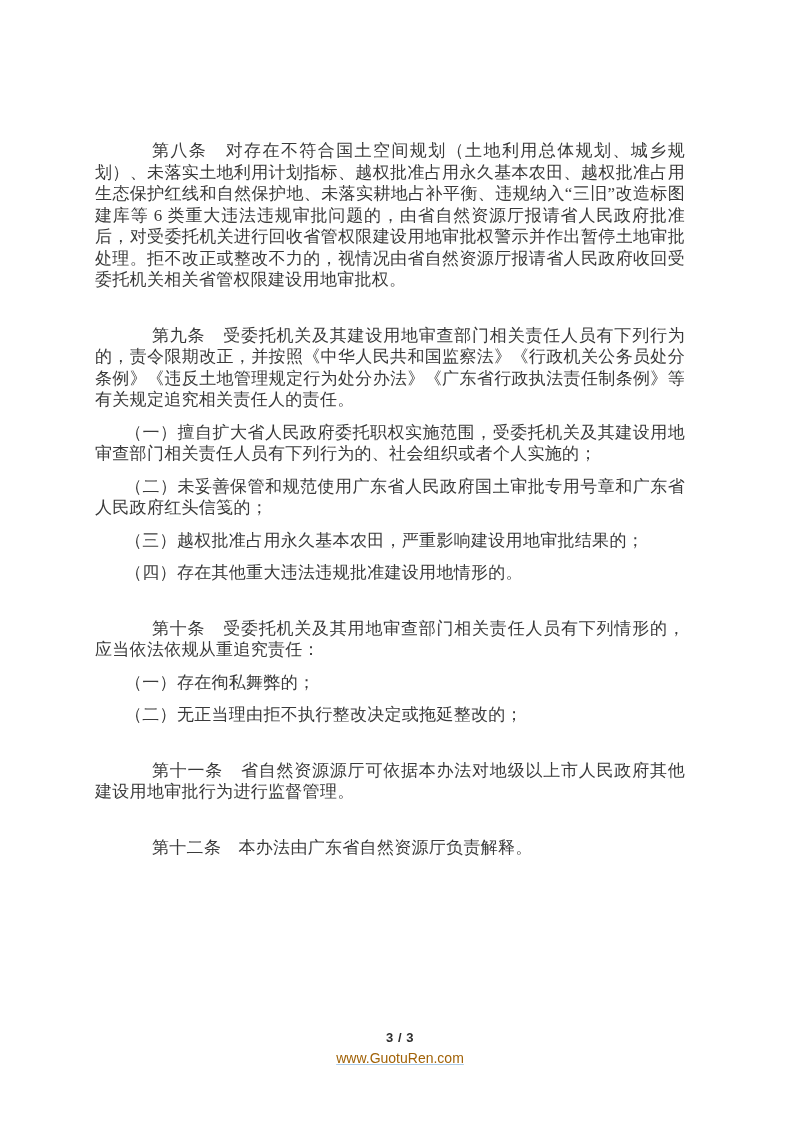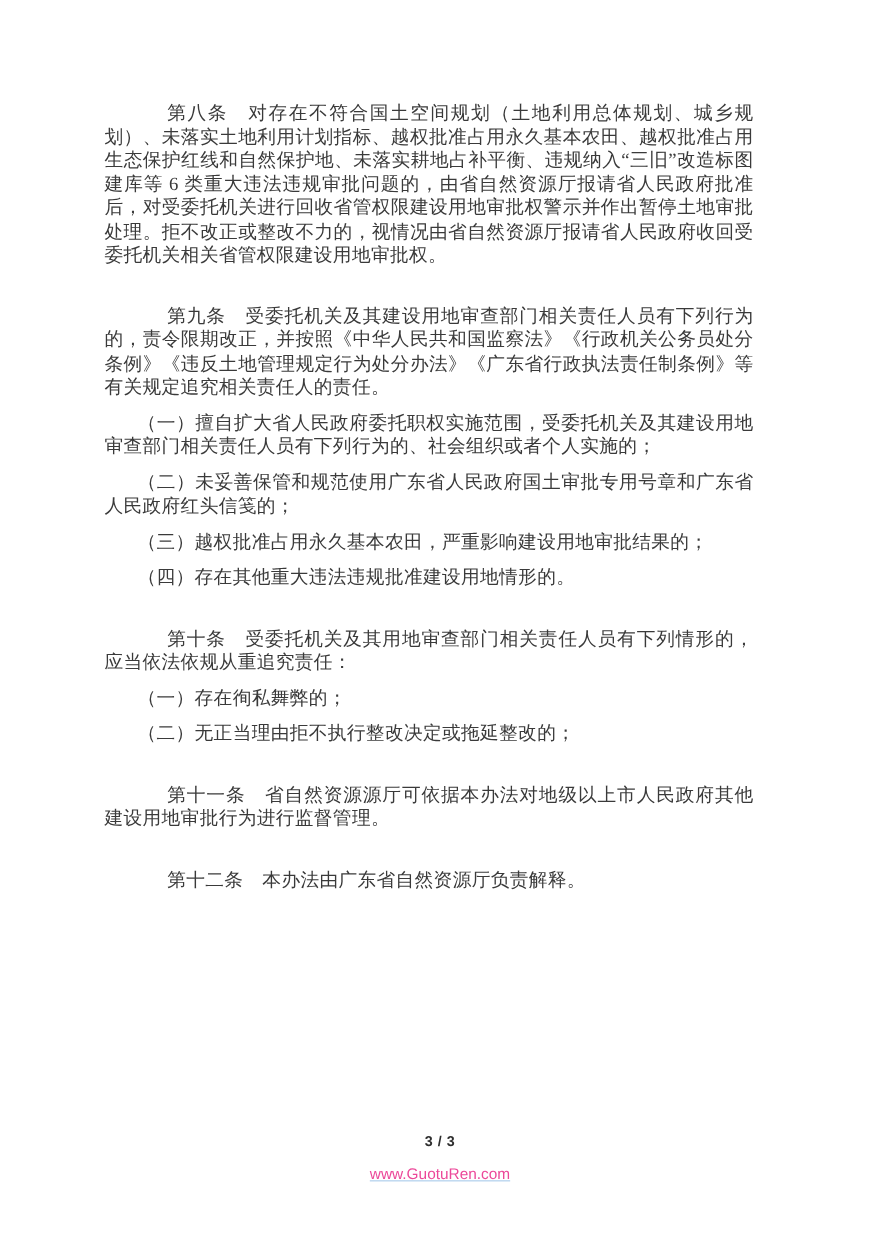--- a/index.html
+++ b/index.html
@@ -8,20 +8,21 @@
     width: 800px;
     height: 1132px;
     margin: 0 auto;
     background: #ffffff;
     overflow: hidden;
     font-family: "Liberation Serif", "DejaVu Serif", serif;
     color: #3a3a3a;
   }
   .content {
     padding: 92px 115px 0 95px;
+    margin-top: 48px;
   }
   .content p {
     margin: 0 0 11px 0;
     font-size: 17px;
     line-height: 21.5px;
     text-align: justify;
     letter-spacing: 0.3px;
   }
   .content p.article { text-indent: 57px; }
   .content p.item    { text-indent: 30px; }
@@ -32,25 +33,25 @@
     left: 0;
     right: 0;
     text-align: center;
     font-family: "Liberation Sans", "DejaVu Sans", sans-serif;
   }
   .pageno {
     font-size: 13px;
     font-weight: bold;
     color: #2d2d2d;
     letter-spacing: 0.5px;
-    margin-bottom: 14px;
+    margin-bottom: 4px;
   }
   .footer-link {
     font-size: 14px;
-    color: #ec4899;
+    color: #a16207;
     text-decoration: underline;
     text-decoration-color: #a9cbea;
     cursor: pointer;
     margin-top: 16px;
   }
 </style>
 </head>
 <body>
 
 <div class="page">

